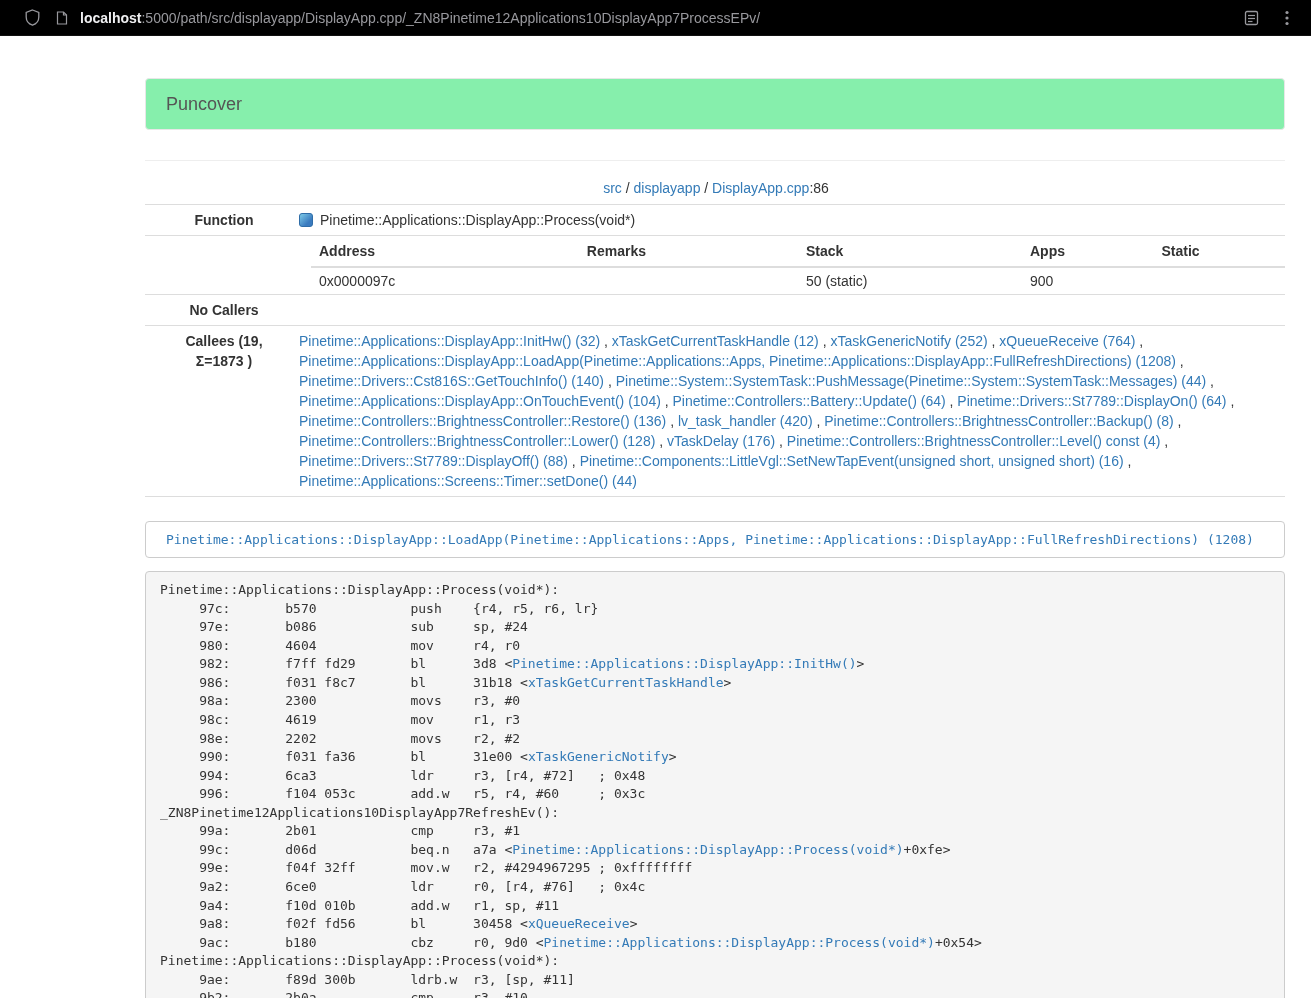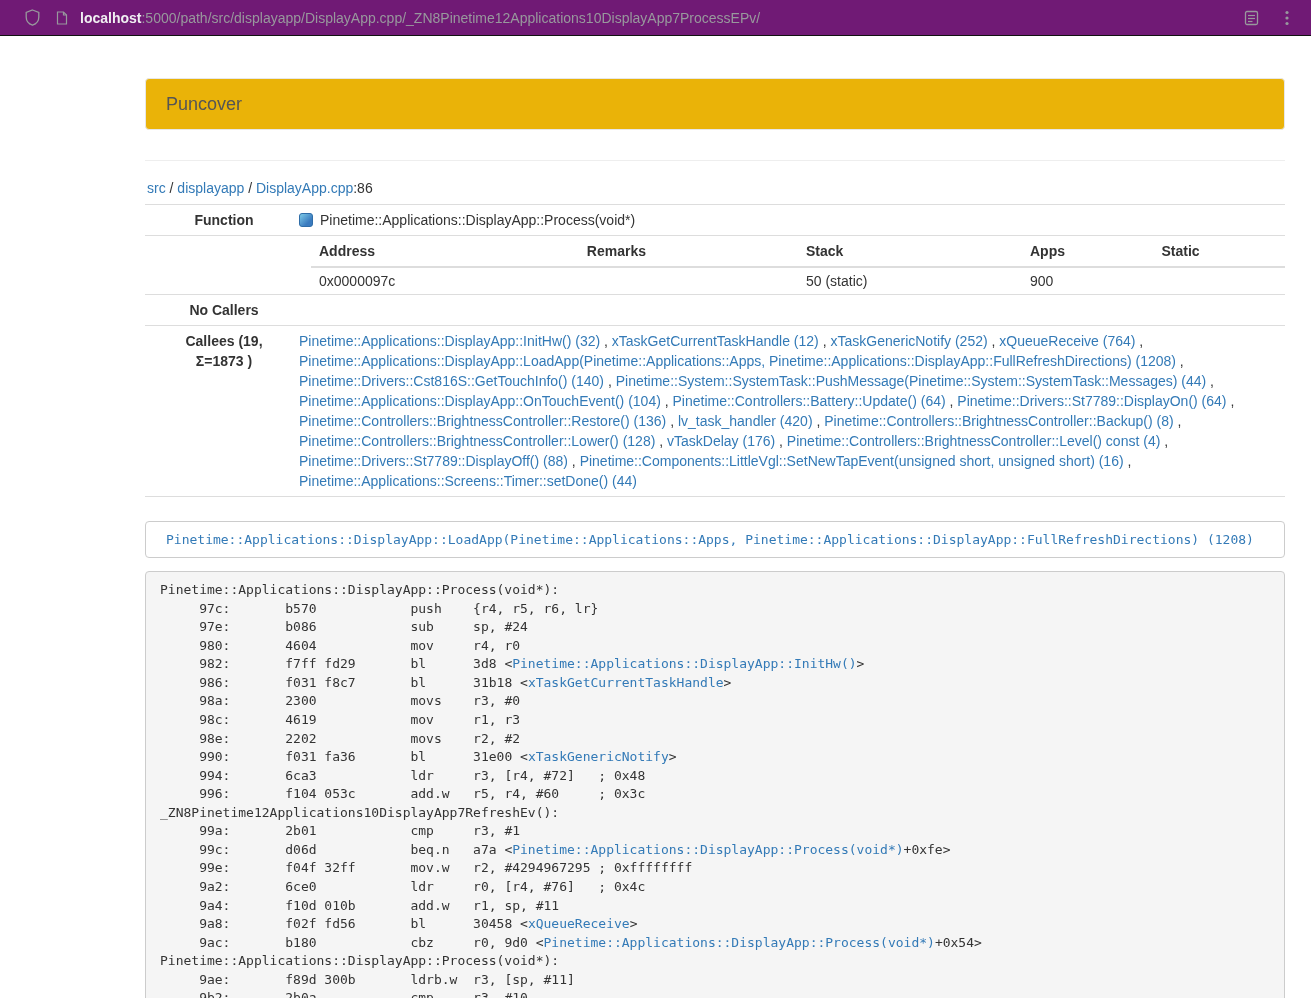--- a/index.html
+++ b/index.html
@@ -6,44 +6,44 @@
   html, body { margin:0; padding:0; }
   body {
     width:1311px; height:998px; overflow:hidden;
     background:#ffffff; color:#333;
     font-family:"Liberation Sans", sans-serif; font-size:14px;
   }
   a { color:#337ab7; text-decoration:none; }
 
   
   .browser-bar {
-    height:36px; background:#701a75; border-bottom:1px solid #111;
+    height:36px; background:#000000; border-bottom:1px solid #111;
     display:flex; align-items:center; padding:0 14px 0 22px; gap:10px;
   }
   .bicon { display:inline-flex; align-items:center; justify-content:center; width:20px; height:20px; flex:0 0 auto; }
   .bicon svg { display:block; }
   .url-area { display:flex; align-items:center; gap:8px; min-width:0; }
   .url-text { font-size:14px; white-space:nowrap; color:#98989d; }
   .url-host { color:#f0f0f2; font-weight:600; }
   .url-rest { color:#98989d; }
   .bar-right { margin-left:auto; display:flex; align-items:center; gap:16px; }
 
   
   .container { width:1140px; margin-left:145px; }
 
   .navbar {
-    margin-top:42px; height:52px; background:#eab308;
+    margin-top:42px; height:52px; background:#86efac;
     border:1px solid #e7e7e7; border-radius:4px;
     display:flex; align-items:center; padding:0 20px;
   }
   .brand { font-size:18px; color:#555; }
 
   hr.rule { border:none; border-top:1px solid #eee; margin:30px 0 0 0; }
 
-  .breadcrumb { margin:19px 0 8px 2px; font-size:14px; }
+  .breadcrumb { margin:19px 0 8px 2px; font-size:14px;text-align:center; }
   .breadcrumb .sep { color:#333; }
   .breadcrumb .line-no { color:#333; }
 
   
   table.func-table { width:100%; border-collapse:collapse; margin-top:0; font-size:14px; }
   table.func-table > tbody > tr > th,
   table.func-table > tbody > tr > td {
     border-top:1px solid #ddd; padding:5px 8px; text-align:left;
     vertical-align:top; line-height:20px;
   }

